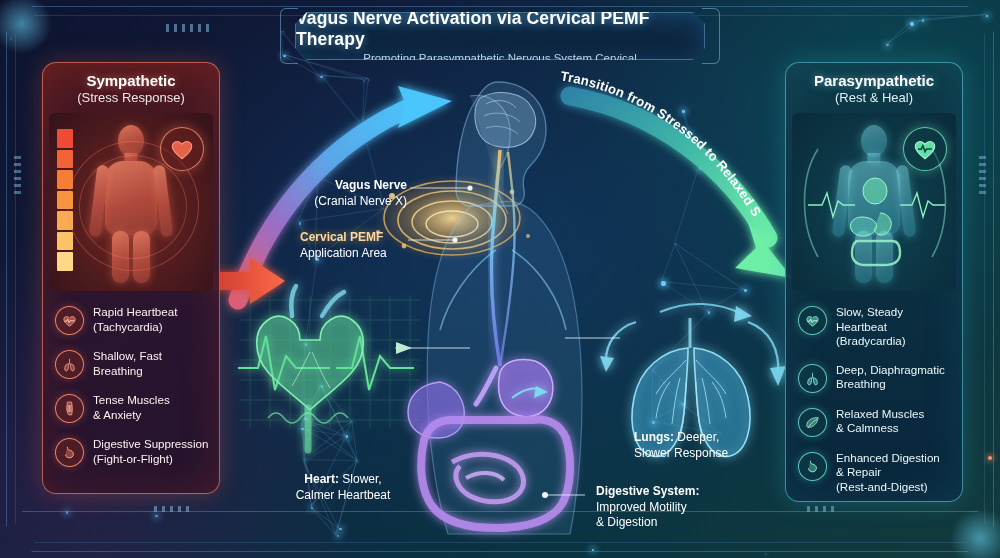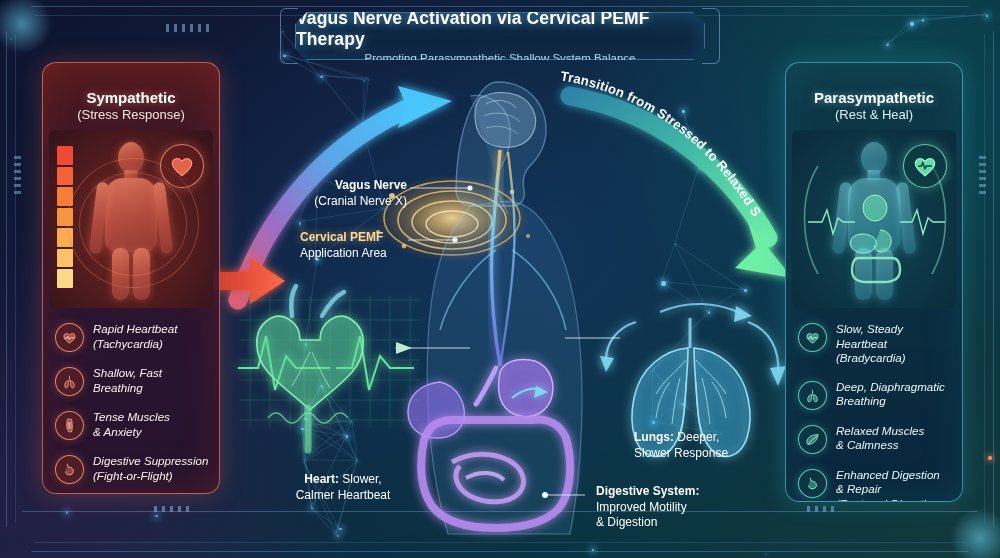--- a/index.html
+++ b/index.html
@@ -74,21 +74,21 @@
     background:linear-gradient(180deg, rgba(92,26,28,.88) 0%, rgba(62,22,38,.9) 22%, rgba(44,20,46,.92) 60%, rgba(38,18,44,.94) 100%);
     border:1.5px solid rgba(243,120,95,.72);
     box-shadow:0 0 24px rgba(230,90,60,.3), 0 0 40px rgba(220,70,50,.18) inset;
   }
   .panel-r {
     left:785px; top:62px; width:178px; height:440px;
     background:linear-gradient(180deg, rgba(14,58,72,.9) 0%, rgba(12,48,66,.92) 30%, rgba(10,38,60,.94) 100%);
     border:1.5px solid rgba(95,210,225,.6);
     box-shadow:0 0 24px rgba(50,180,200,.28), 0 0 40px rgba(40,160,190,.15) inset;
   }
-  .panel-head { text-align:center; padding:26px 6px 8px; }
+  .panel-head { text-align:center; padding:9px 6px 8px; }
   .panel-head .h1 { font-size:15px; font-weight:bold; color:#fff; text-shadow:0 0 8px rgba(255,180,150,.5); }
   .panel-r .panel-head .h1 { text-shadow:0 0 8px rgba(150,230,245,.55); }
   .panel-head .h2 { font-size:13px; color:#f2e6e4; margin-top:1px; }
   .panel-r .panel-head .h2 { color:#dcf0f6; }
 
   .hero { position:relative; height:178px; margin:0 6px; border-radius:6px; overflow:hidden; }
   .hero-l { background:radial-gradient(ellipse at 50% 55%, rgba(120,40,34,.95), rgba(50,18,26,.98)); }
   .hero-r { background:radial-gradient(ellipse at 50% 55%, rgba(16,70,84,.95), rgba(10,42,58,.98)); }
 
   
@@ -116,21 +116,21 @@
   .organ-badge { position:absolute; right:9px; top:14px; width:44px; height:44px;
                  border-radius:50%; display:flex; align-items:center; justify-content:center; }
   .badge-l { border:1.5px solid rgba(250,150,120,.8); background:rgba(110,34,30,.5);
              box-shadow:0 0 12px rgba(255,120,85,.4); }
   .badge-r { border:1.5px solid rgba(120,235,200,.8); background:rgba(14,62,70,.55);
              box-shadow:0 0 12px rgba(110,240,200,.4); }
   .aura { position:absolute; border-radius:50%; border:1.5px solid; }
 
   
   .bullets { padding:14px 10px 0 12px; display:flex; flex-direction:column; gap:14px; }
-  .bullet { display:flex; align-items:flex-start; gap:9px;font-style:italic; }
+  .bullet { display:flex; align-items:flex-start; gap:9px; }
   .bicon { flex:0 0 auto; width:29px; height:29px; border-radius:50%;
            display:flex; align-items:center; justify-content:center; margin-top:1px; }
   .bicon-l { border:1.3px solid rgba(248,142,112,.9); background:rgba(108,36,34,.55);
              box-shadow:0 0 9px rgba(255,120,85,.3); }
   .bicon-r { border:1.3px solid rgba(110,225,205,.85); background:rgba(14,60,72,.6);
              box-shadow:0 0 9px rgba(90,230,205,.3); }
   .btext { font-size:11.6px; line-height:1.26; color:#fdf3ef; }
   .panel-r .btext { color:#eaf8fb; }
 
   
@@ -316,21 +316,21 @@
         <i></i>
         <i></i>
     </div>
     <div class="hline" style="left:16px;right:16px;bottom:40px"></div>
   </div>
 
   <div class="tbrack l"></div>
   <div class="tbrack r"></div>
   <div class="titlebar">
     <div class="t1">Vagus Nerve Activation via Cervical PEMF Therapy</div>
-    <div class="t2">Promoting Parasympathetic Shallow System Balance</div>
+    <div class="t2">Promoting Parasympathetic Nervous System Cervical</div>
   </div>
 
   <svg class="arrow-svg" viewBox="0 0 1000 558">
     <defs>
       <linearGradient id="gArc" x1="0" y1="1" x2="1" y2="0">
         <stop offset="0%" stop-color="#e0607a"></stop>
         <stop offset="30%" stop-color="#9a6fc8"></stop>
         <stop offset="62%" stop-color="#5aa8ea"></stop>
         <stop offset="100%" stop-color="#49c6fb"></stop>
       </linearGradient>

